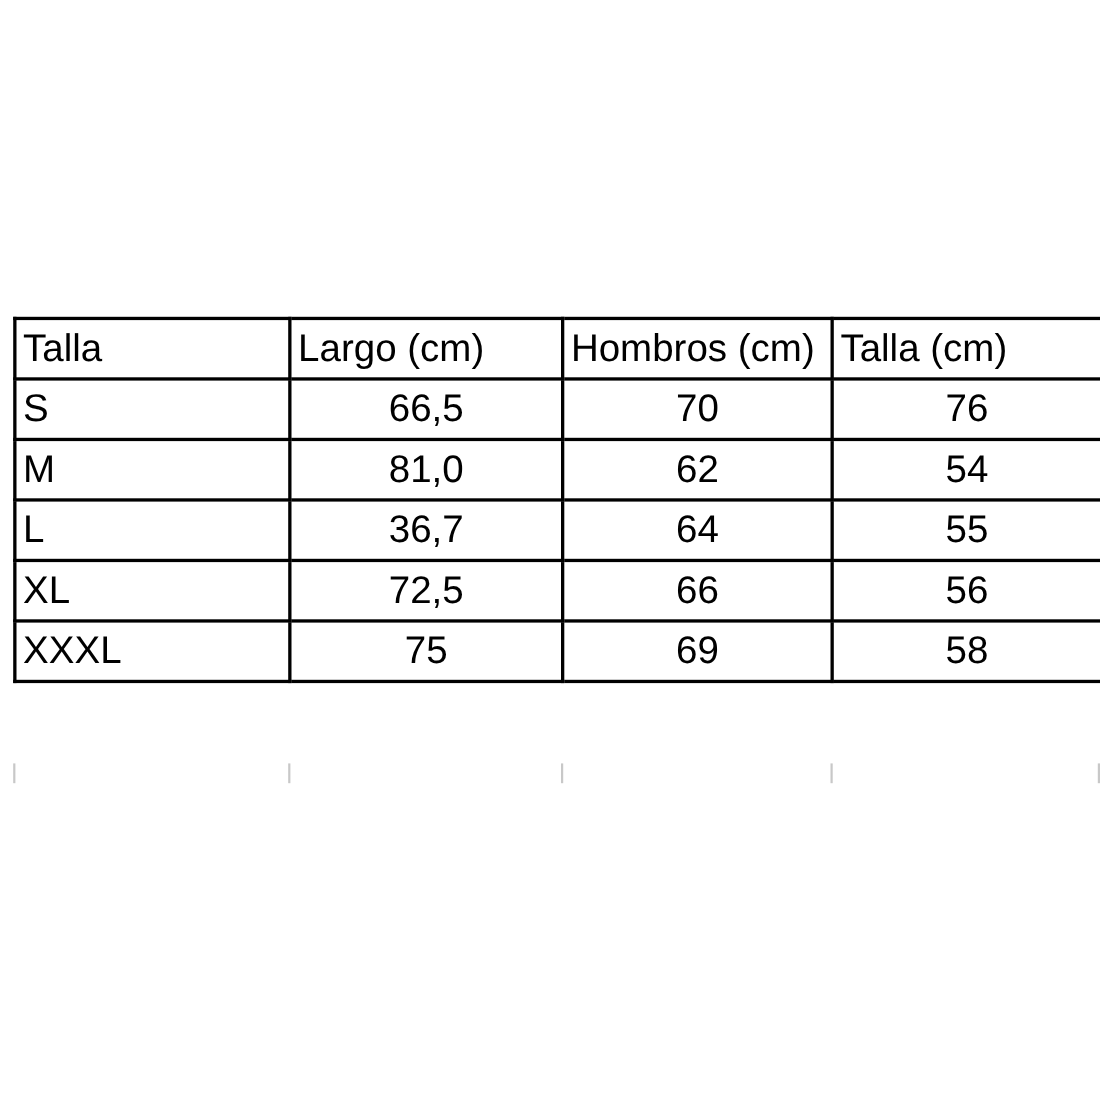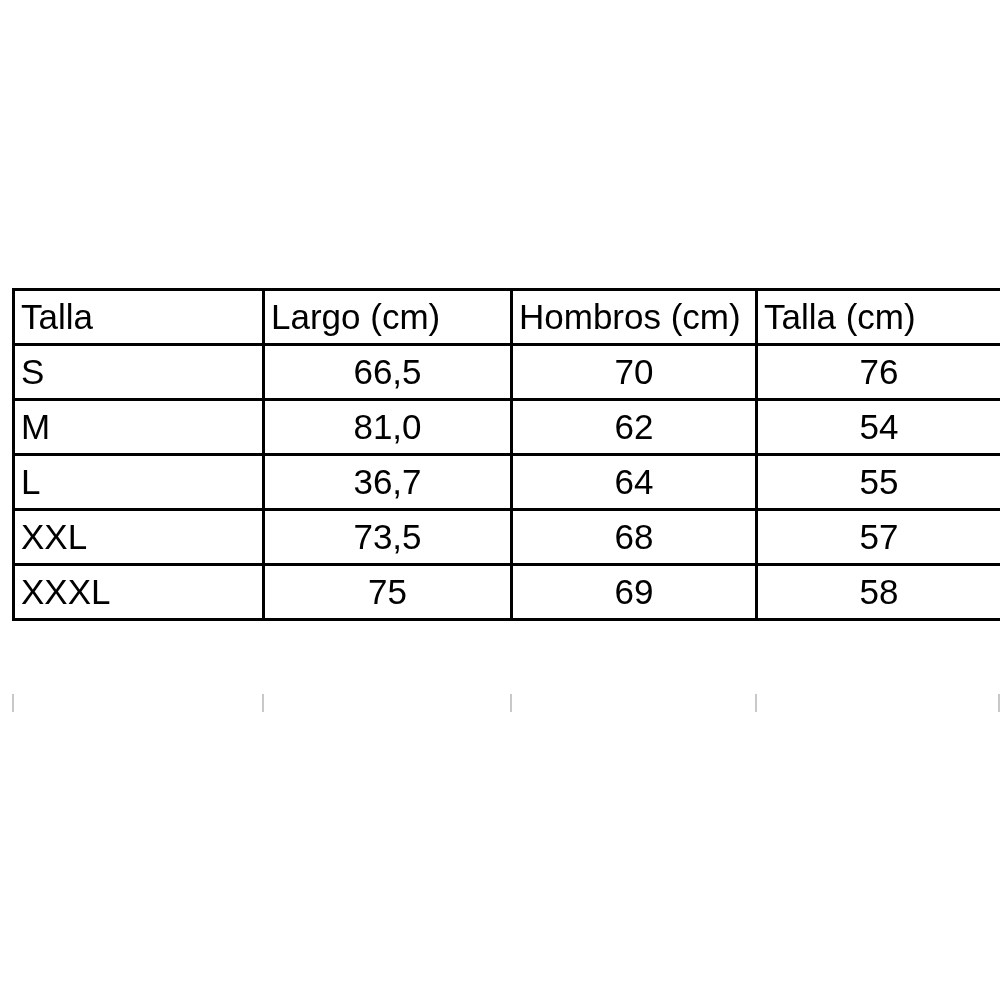--- a/index.html
+++ b/index.html
@@ -118,24 +118,24 @@
           <td>62</td>
           <td>54</td>
         </tr>
         <tr>
           <td class="first">L</td>
           <td>36,7</td>
           <td>64</td>
           <td>55</td>
         </tr>
         <tr>
-          <td class="first">XXL</td>
-          <td>73,5</td>
-          <td>68</td>
-          <td>57</td>
+          <td class="first">XL</td>
+          <td>72,5</td>
+          <td>66</td>
+          <td>56</td>
         </tr>
         <tr>
           <td class="first">XXXL</td>
           <td>75</td>
           <td>69</td>
           <td>58</td>
         </tr>
       </tbody>
     </table>
   </div>

